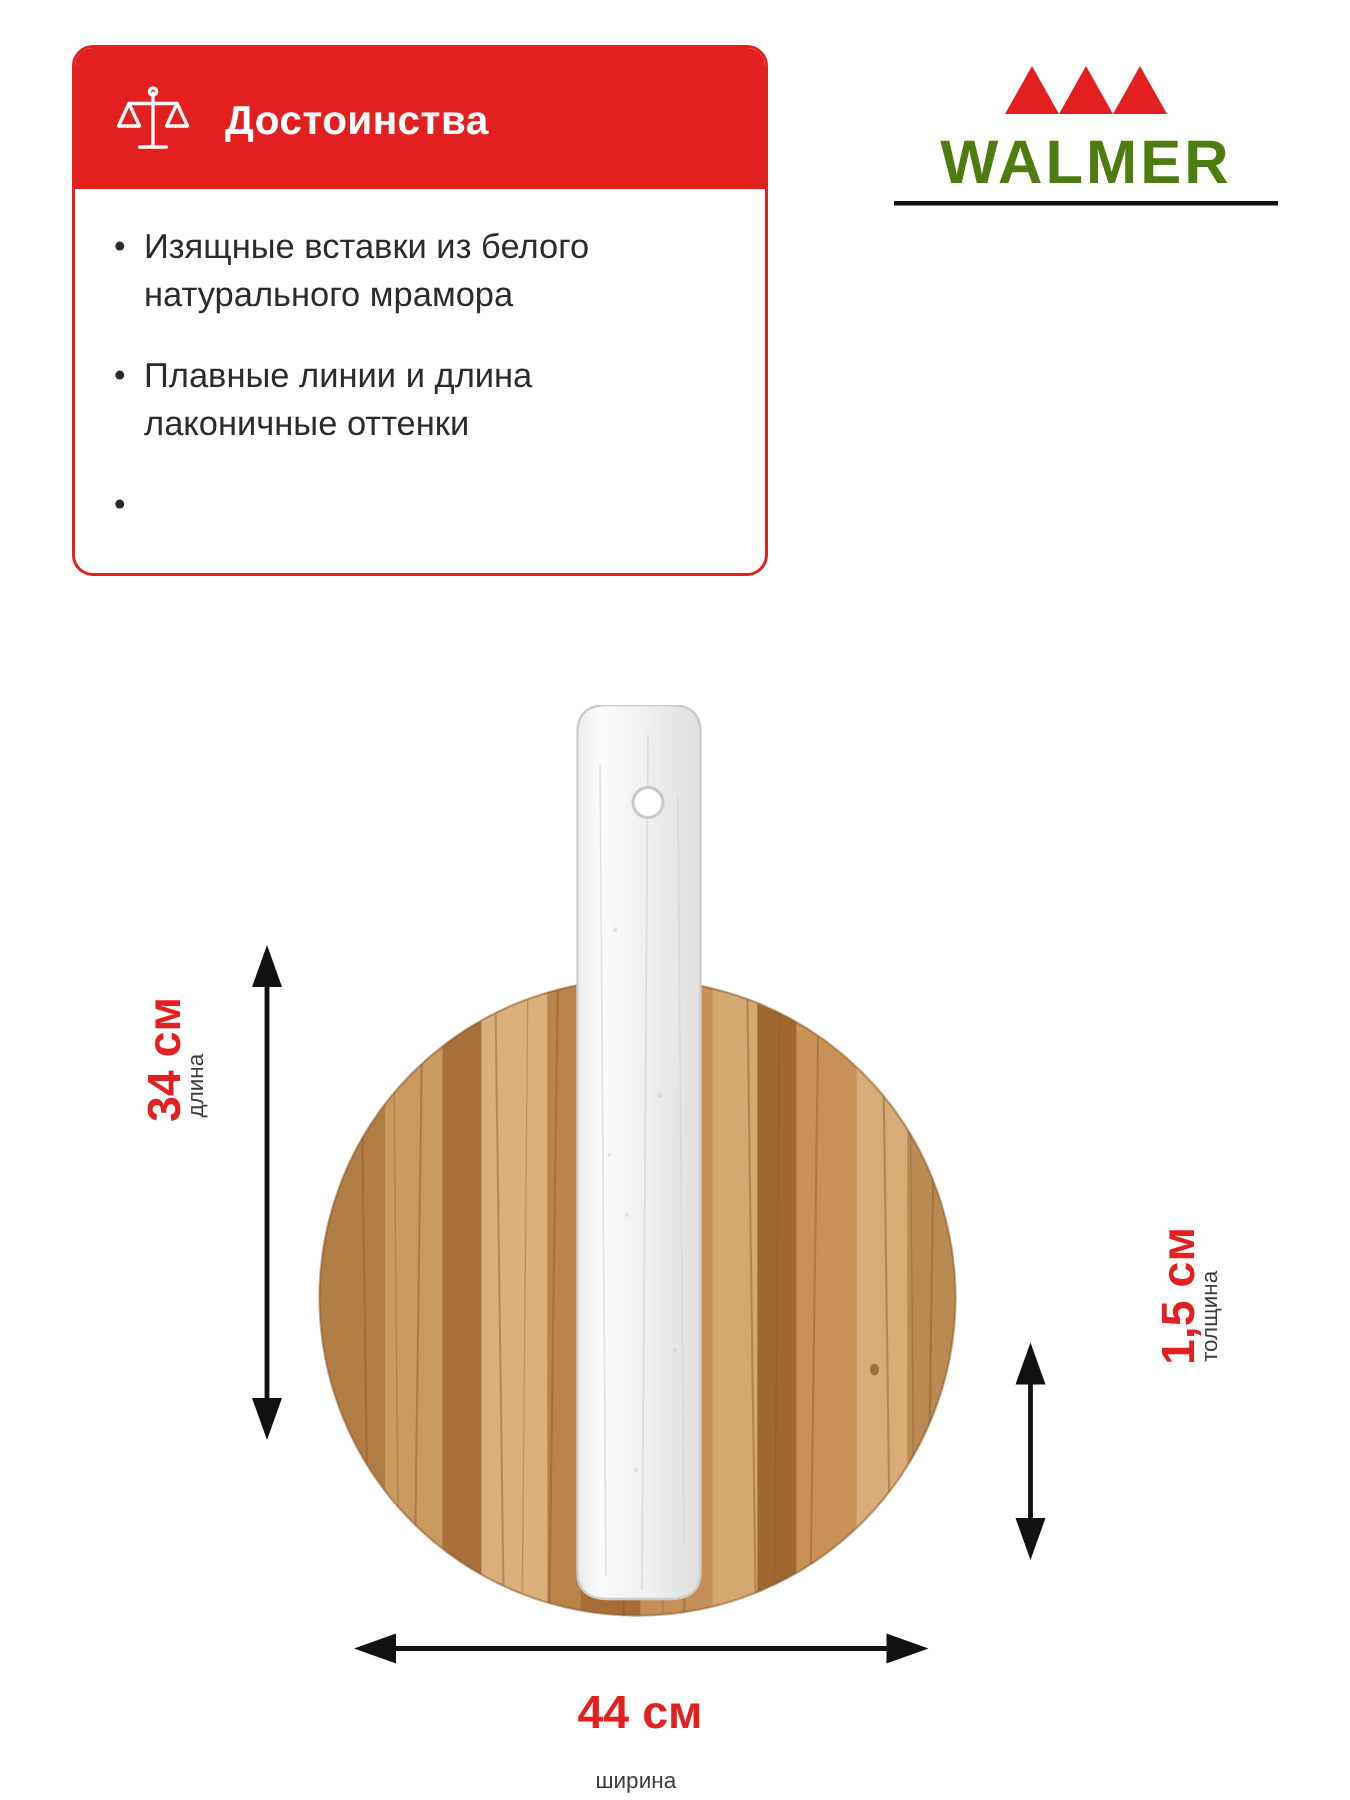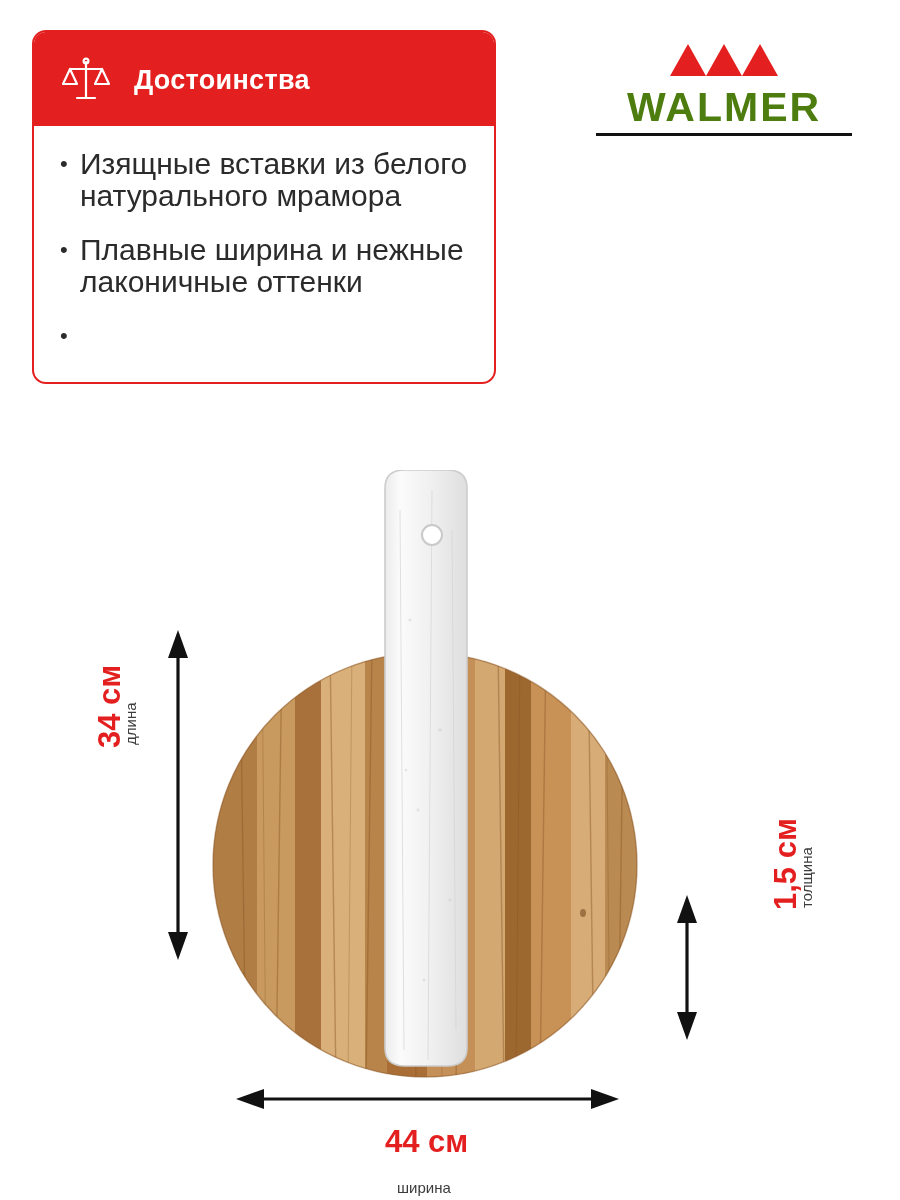--- a/index.html
+++ b/index.html
@@ -11,21 +11,21 @@
     height: 1200px;
     background: #ffffff;
     font-family: "Liberation Sans", sans-serif;
     position: relative;
     overflow: hidden;
   }
 
   
   .advantages-card {
     position: absolute;
-    left: 32px;
+    left: 48px;
     top: 30px;
     width: 464px;
     border: 2px solid #e3201f;
     border-radius: 14px;
     background: #ffffff;
     box-sizing: border-box;
     overflow: hidden;
   }
   .advantages-header {
     background: #e3201f;
@@ -59,21 +59,21 @@
   }
   .bullet {
     color: #2b2b2b;
     font-size: 22px;
     line-height: 32px;
     width: 20px;
     flex: 0 0 20px;
   }
   .advantage-text {
     color: #2b2b2b;
-    font-size: 30px;
+    font-size: 23px;
     line-height: 32px;
     max-width: 390px;
   }
 
   
   .brand {
     position: absolute;
     right: 48px;
     top: 36px;
     width: 256px;
@@ -152,21 +152,21 @@
     </span>
     <span class="advantages-title">Достоинства</span>
   </div>
   <div class="advantages-body">
     <div class="advantage-item">
       <span class="bullet">•</span>
       <span class="advantage-text">Изящные вставки из белого натурального мрамора</span>
     </div>
     <div class="advantage-item">
       <span class="bullet">•</span>
-      <span class="advantage-text">Плавные ширина и нежные лаконичные оттенки</span>
+      <span class="advantage-text">Плавные линии и длина лаконичные оттенки</span>
     </div>
     <div class="advantage-item">
       <span class="bullet">•</span>
     </div>
   </div>
 </div>
 
 <div class="brand">
   <span class="brand-mark">
     <svg width="116" height="40" viewBox="0 0 116 40">

